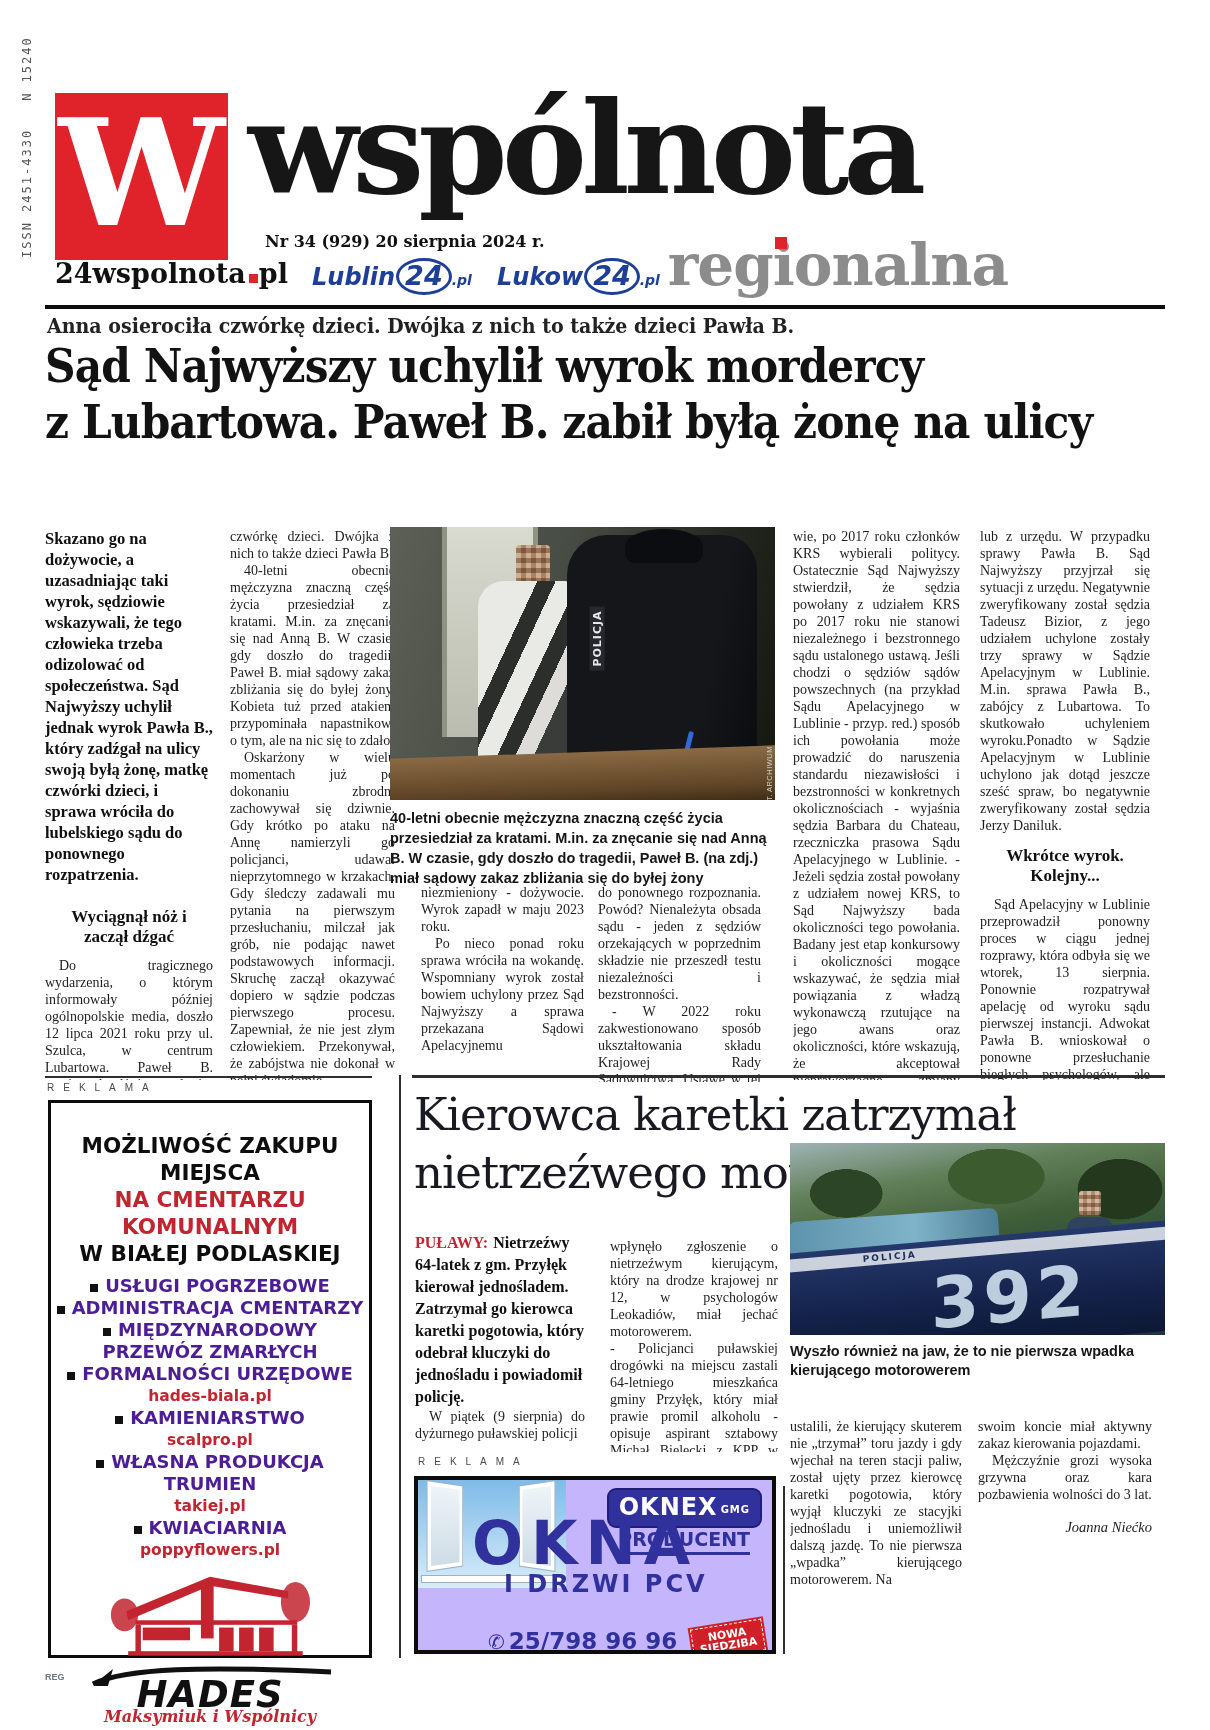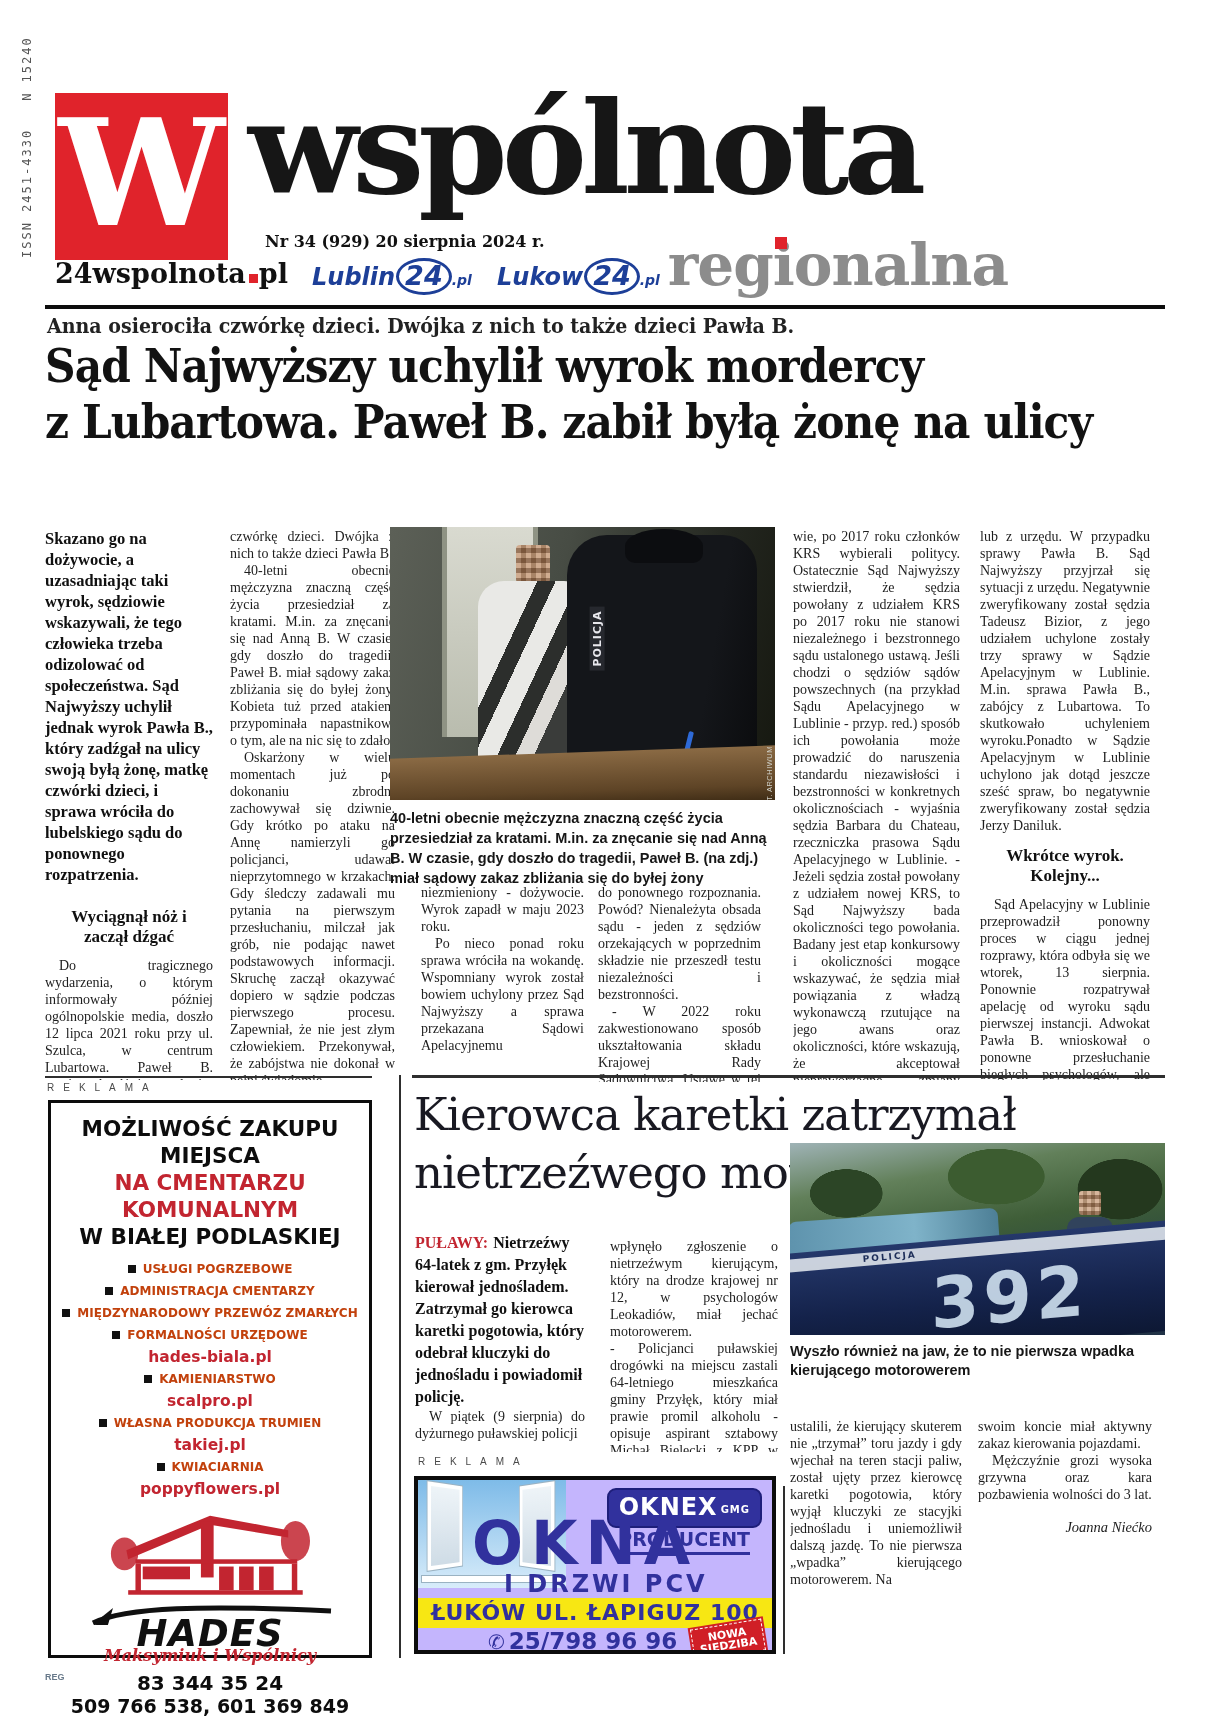--- a/index.html
+++ b/index.html
@@ -68,25 +68,25 @@
              font-family:"Liberation Sans",sans-serif;font-size:7.5px;color:#cfcfc6;letter-spacing:.5px}
   .cap{font-family:"Liberation Sans",sans-serif;font-weight:bold;font-size:14.5px;line-height:20px;color:#161616;text-align:left}
 
   
   .rule-thin{background:#2e2e2e}
   .reklama{font-family:"Liberation Sans",sans-serif;font-size:10px;color:#4a4a4a;letter-spacing:9px}
   .regmark{left:45px;top:1672px;font-family:"Liberation Sans",sans-serif;font-size:9px;color:#68798a;font-weight:bold}
 
   
   .hades{left:48px;top:1100px;width:324px;height:558px;border:3px solid #0c0c0c;background:#fff;
-         font-family:"DejaVu Sans",sans-serif;text-align:center;padding-top:12px}
+         font-family:"DejaVu Sans",sans-serif;text-align:center;padding-top:29px}
   .h-t1{font-size:21.5px;font-weight:bold;color:#0d0d0d;line-height:27px}
   .h-t2{font-size:21.5px;font-weight:bold;color:var(--adred);line-height:27px}
   .h-list{margin-top:8px}
-  .svc{font-size:12px;font-weight:bold;color:#c2410c;line-height:22px}
+  .svc{font-size:18px;font-weight:bold;color:#4c1d95;line-height:22px}
   .blt{display:inline-block;width:8px;height:8px;background:#111;margin-right:7px}
   .svc-link{font-size:15.5px;font-weight:bold;color:var(--adred);line-height:22px}
   .h-building{margin:6px auto 0 auto;display:block}
   .h-brandrow{position:relative;height:52px;margin-top:-2px}
   .h-brand{font-family:"DejaVu Sans",sans-serif;font-style:italic;font-weight:bold;font-size:37px;color:#101010;
            letter-spacing:1px;line-height:1}
   .h-brand-sub{font-family:"DejaVu Serif",serif;font-style:italic;font-weight:bold;font-size:16px;color:var(--adred);margin-top:-2px}
   .h-phone1{font-size:20px;font-weight:bold;color:#0d0d0d;margin-top:6px}
   .h-phone2{font-size:19px;font-weight:bold;color:#0d0d0d}
 
@@ -333,21 +333,20 @@
   <div class="abs oknex">
     <div class="okn-img">
       <div class="okn-sash l"></div>
       <div class="okn-sash r"></div>
       <div class="okn-bar"></div>
     </div>
     <div class="okn-logo"><span>OKNEX</span><span class="gmg">GMG</span></div>
     <div class="okn-producent">PRODUCENT</div>
     <div class="okn-okna">OKNA</div>
     <div class="okn-drzwi">I DRZWI PCV</div>
-    <div class="okn-yellow">ŁUKÓW UL. ŁAPIGUZ 100</div>
     <div class="okn-phone"><span class="ic">✆</span><span>25/798 96 96</span></div>
     <div class="okn-badge">
       <div>NOWA</div>
       <div>SIEDZIBA</div>
     </div>
   </div>
 
 </div>
 
 </body></html>

